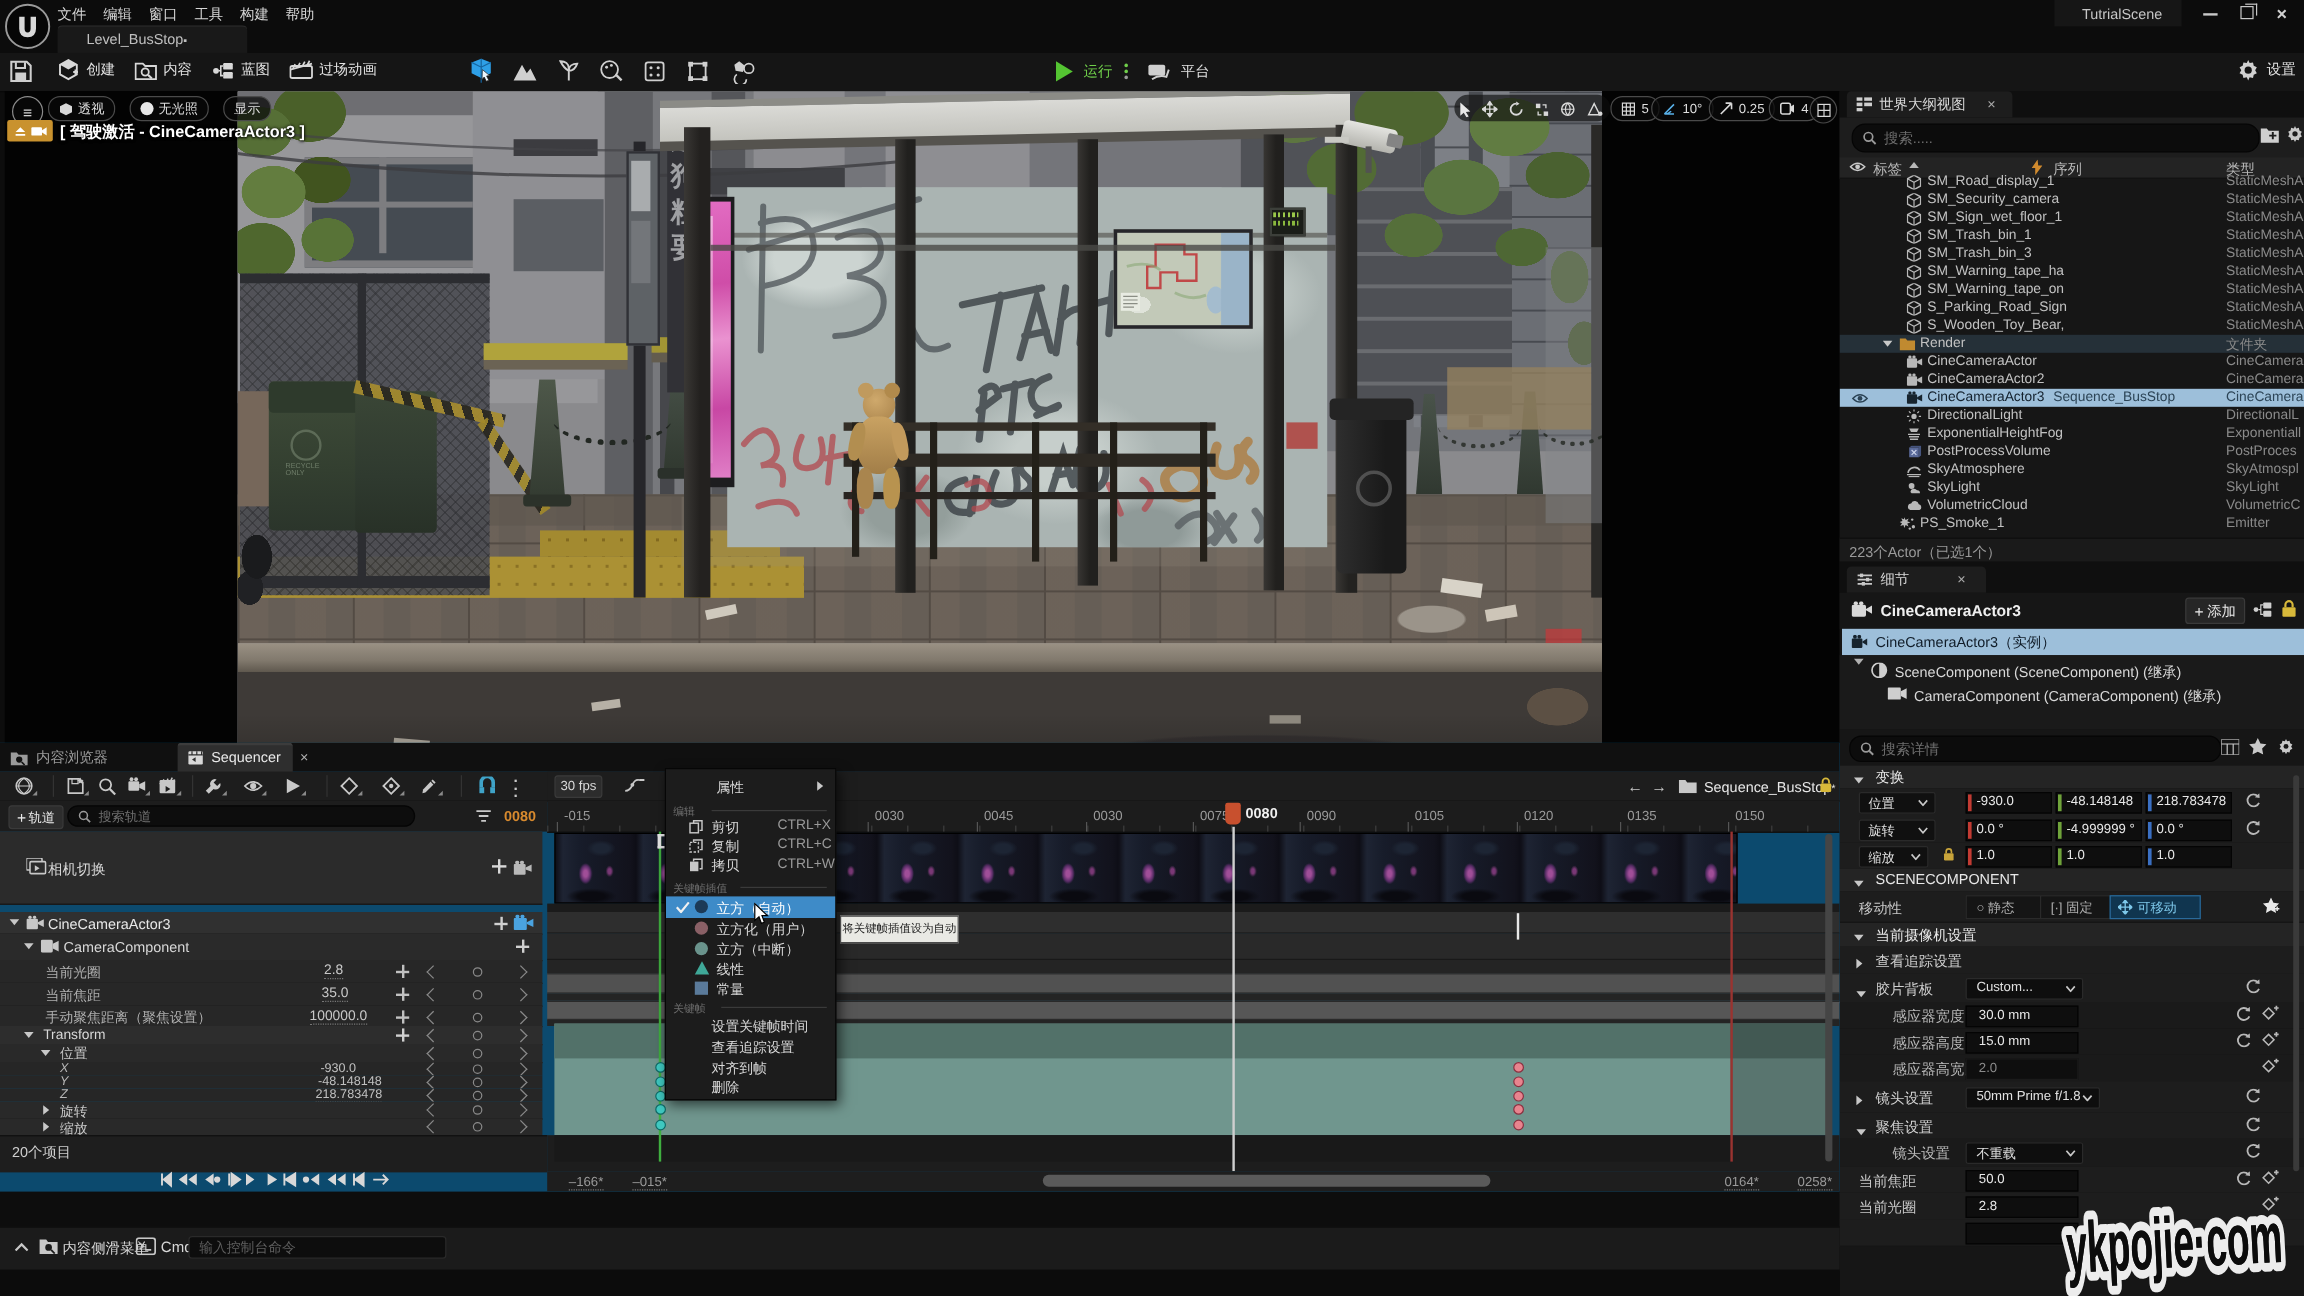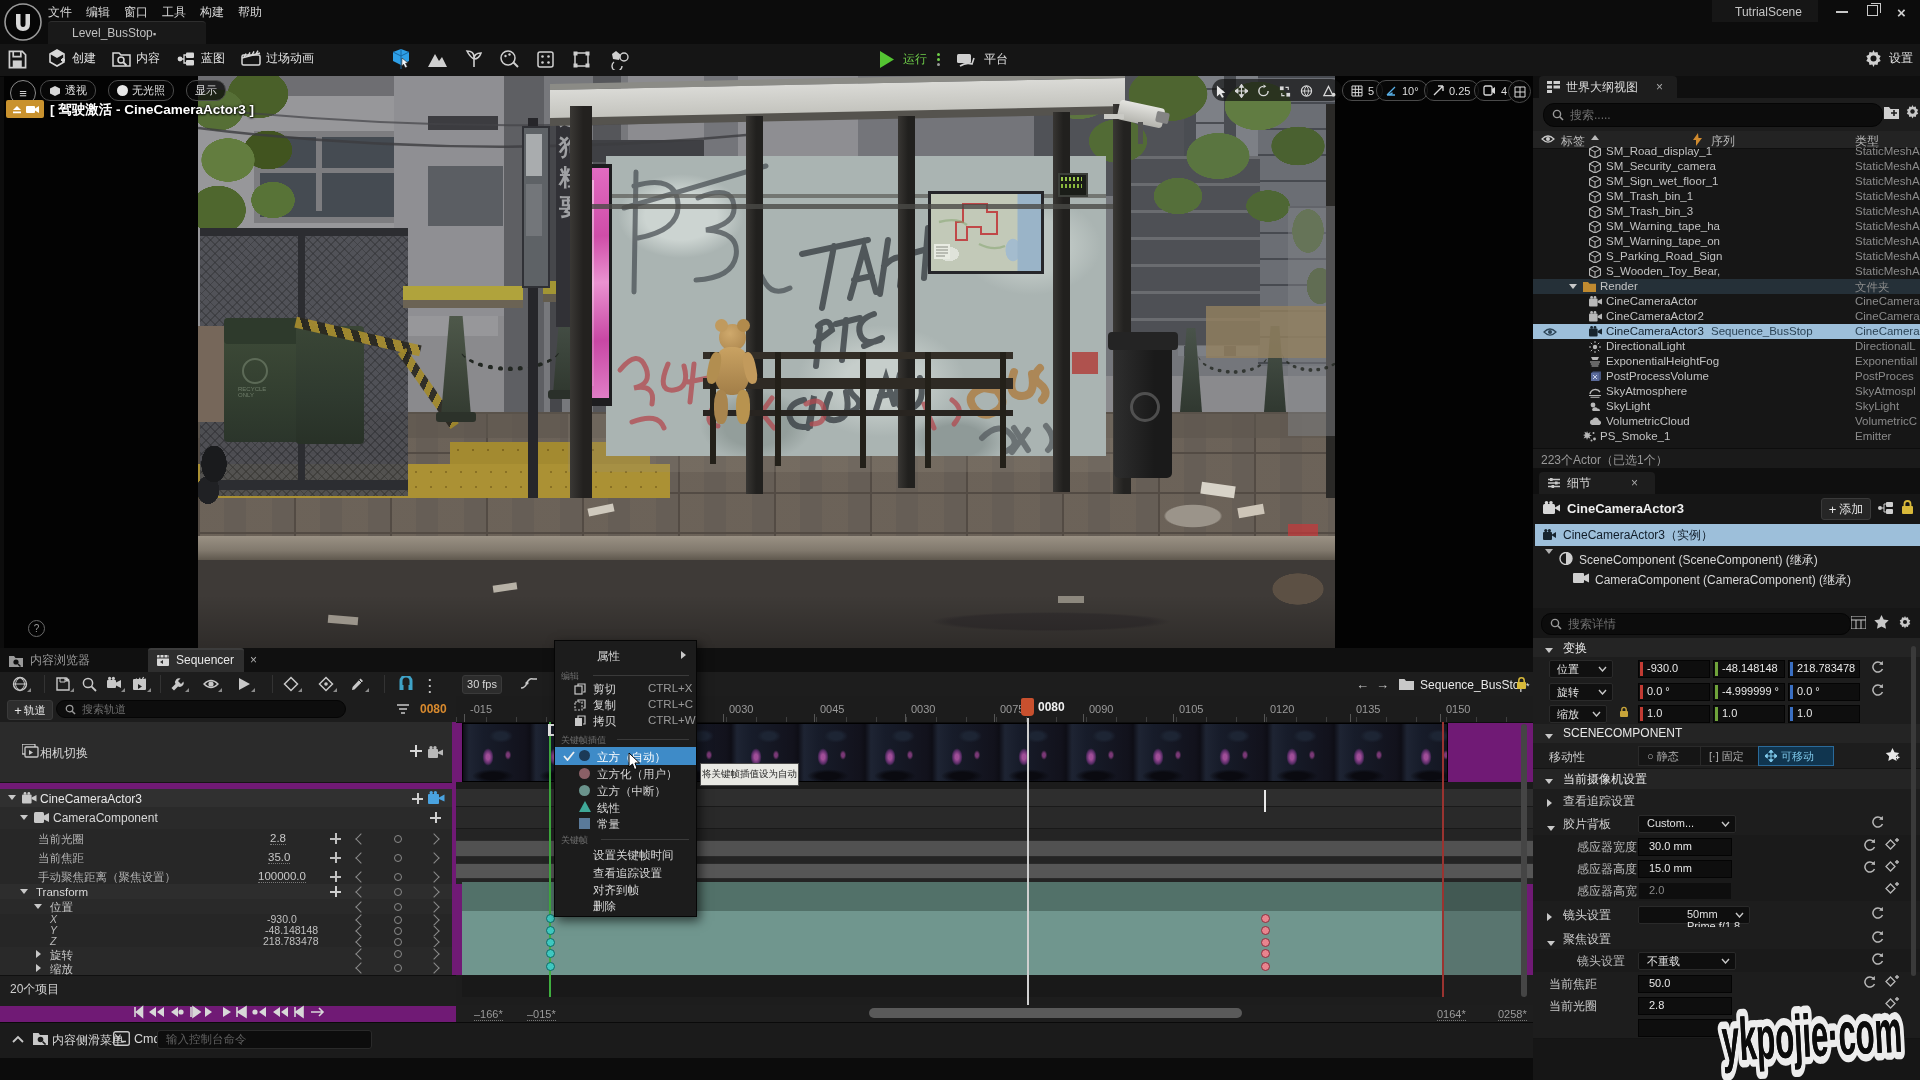--- a/index.html
+++ b/index.html
@@ -885,21 +885,21 @@
           </span>
           <span class="abs" style="left:352px;top:3px;"><svg width="14" height="13" viewBox="0 0 14 13">
               <path d="M5.5 2 L10 6.5 5.5 11 1 6.5z" fill="none" stroke="#b8b8b8" stroke-width="1.3"></path>
               <path d="M10 2 h4 m-2-2 v4" stroke="#b8b8b8" stroke-width="1.4"></path>
             </svg></span>
         </div>
         <div class="abs" style="left:0;top:263px;width:387px;height:26px;background:#1d1d1d;border-bottom:1px solid #141414;">
           <span class="abs" style="left:14px;top:9px;"><span style="display:inline-block;width:0;height:0;border-top:4px solid transparent;border-bottom:4px solid transparent;border-left:5px solid #c8c8c8;"></span></span>
           <span class="abs" style="left:30px;top:6px;color:#d0d0d0;">镜头设置</span>
           <span class="abs" style="left:105px;top:5px;width:110px;height:16px;background:#0e0e0e;border:1px solid #2a2a2a;border-radius:2px;">
-            <i class="abs" style="left:8px;top:1px;font-style:normal;color:#e0e0e0;font-size:11px;margin-left:40px;">50mm Prime f/1.8</i>
+            <i class="abs" style="left:8px;top:1px;font-style:normal;color:#e0e0e0;font-size:11px;">50mm Prime f/1.8</i>
             <svg class="abs" style="left:96px;top:5px;" width="9" height="6" viewBox="0 0 9 6">
               <path d="M1 1 l3.5 4 L8 1" fill="none" stroke="#c8c8c8" stroke-width="1.4"></path>
             </svg>
           </span>
           <span class="abs" style="left:338px;top:6px;"><svg width="13" height="12" viewBox="0 0 13 12">
               <path d="M10.5 2.5 A5 5 0 1 0 11.5 8" fill="none" stroke="#b8b8b8" stroke-width="1.5"></path>
               <path d="M11.8 0 l.2 4 -4-.6z" fill="#b8b8b8"></path>
             </svg></span>
         </div>
         <div class="abs" style="left:0;top:289px;width:387px;height:22px;background:#1d1d1d;border-bottom:1px solid #141414;">
@@ -950,21 +950,21 @@
         <div class="abs" style="left:0;top:378px;width:387px;height:22px;background:#1d1d1d;border-bottom:1px solid #141414;">
           <span class="abs" style="left:16px;top:4px;color:#c8c8c8;">　</span>
           <span class="abs" style="left:105px;top:3px;width:92px;height:16px;background:#0e0e0e;border:1px solid #040404;">
             <i class="abs" style="left:10px;top:1px;font-style:normal;color:#e8e8e8;font-size:11px;"></i>
           </span>
         </div>
       </div>
  <div class="abs" style="left:378px;top:570px;width:5px;height:330px;background:#3a3a3a;border-radius:3px;"></div>
 </div>
 
-<div class="abs" id="bottompanel" style="left:0;top:648px;width:1533px;height:374px;background:#701a75;overflow:hidden;">
+<div class="abs" id="bottompanel" style="left:0;top:619px;width:1533px;height:374px;background:#0c4a6e;overflow:hidden;">
       <div class="abs" style="left:0;top:0;width:1533px;height:24px;background:#101010;"></div>
 <div class="abs" style="left:8px;top:4px;display:flex;align-items:center;gap:6px;color:#9a9a9a;font-size:12px;"><svg width="16" height="13" viewBox="0 0 16 13">
           <path d="M1 2 h5 l1.5 2 H15 v9 H1z" fill="#9a9a9a"></path>
           <circle cx="8" cy="8" r="2.6" fill="#101010"></circle>
           <path d="M10 10 l2.5 2.5" stroke="#101010" stroke-width="1.4"></path>
         </svg>内容浏览器</div>
 <div class="abs" style="left:148px;top:0;width:96px;height:24px;background:#2e2e2e;border-top:2px solid #3c3c3c;border-radius:3px 3px 0 0;"></div>
 <div class="abs" style="left:156px;top:5px;display:flex;align-items:center;gap:6px;color:#e8e8e8;font-size:12px;"><svg width="14" height="13" viewBox="0 0 14 13">
           <rect x="1" y="1" width="12" height="11" rx="1" fill="#d8d8d8"></rect>
           <path d="M1 4 h12 M4 1 v3 M8 1 v3 M12 1 v3" stroke="#2e2e2e"></path>

